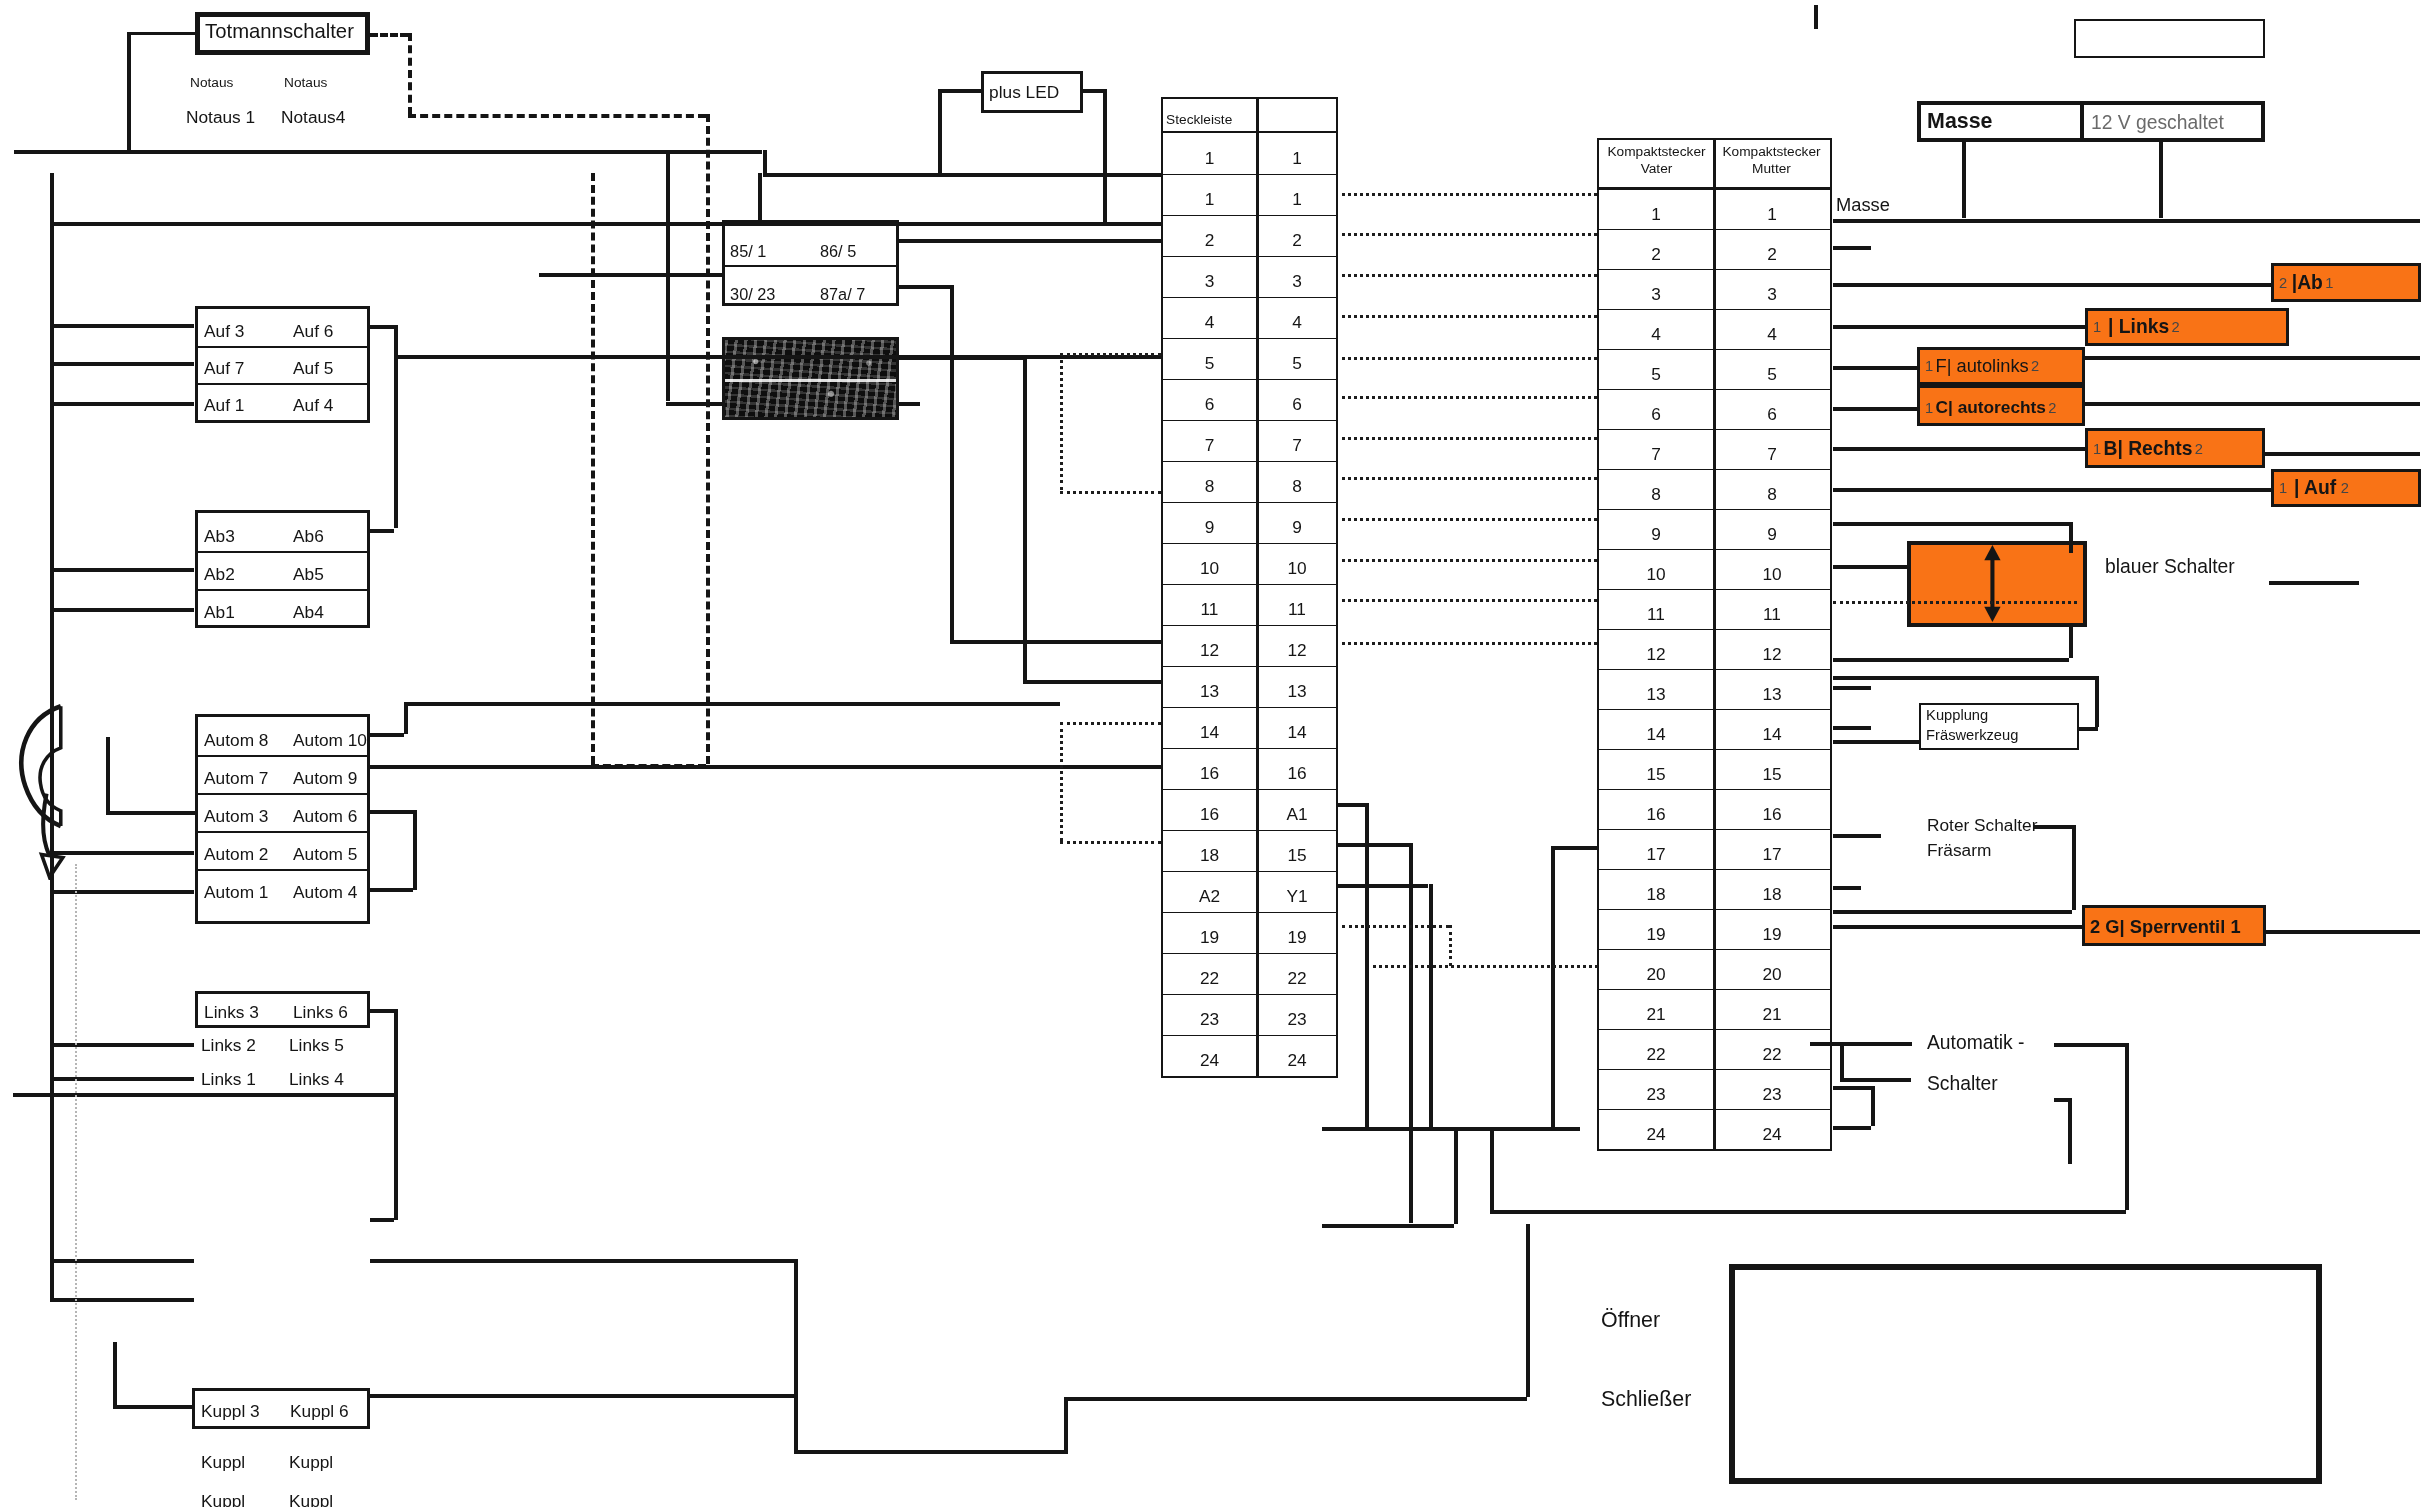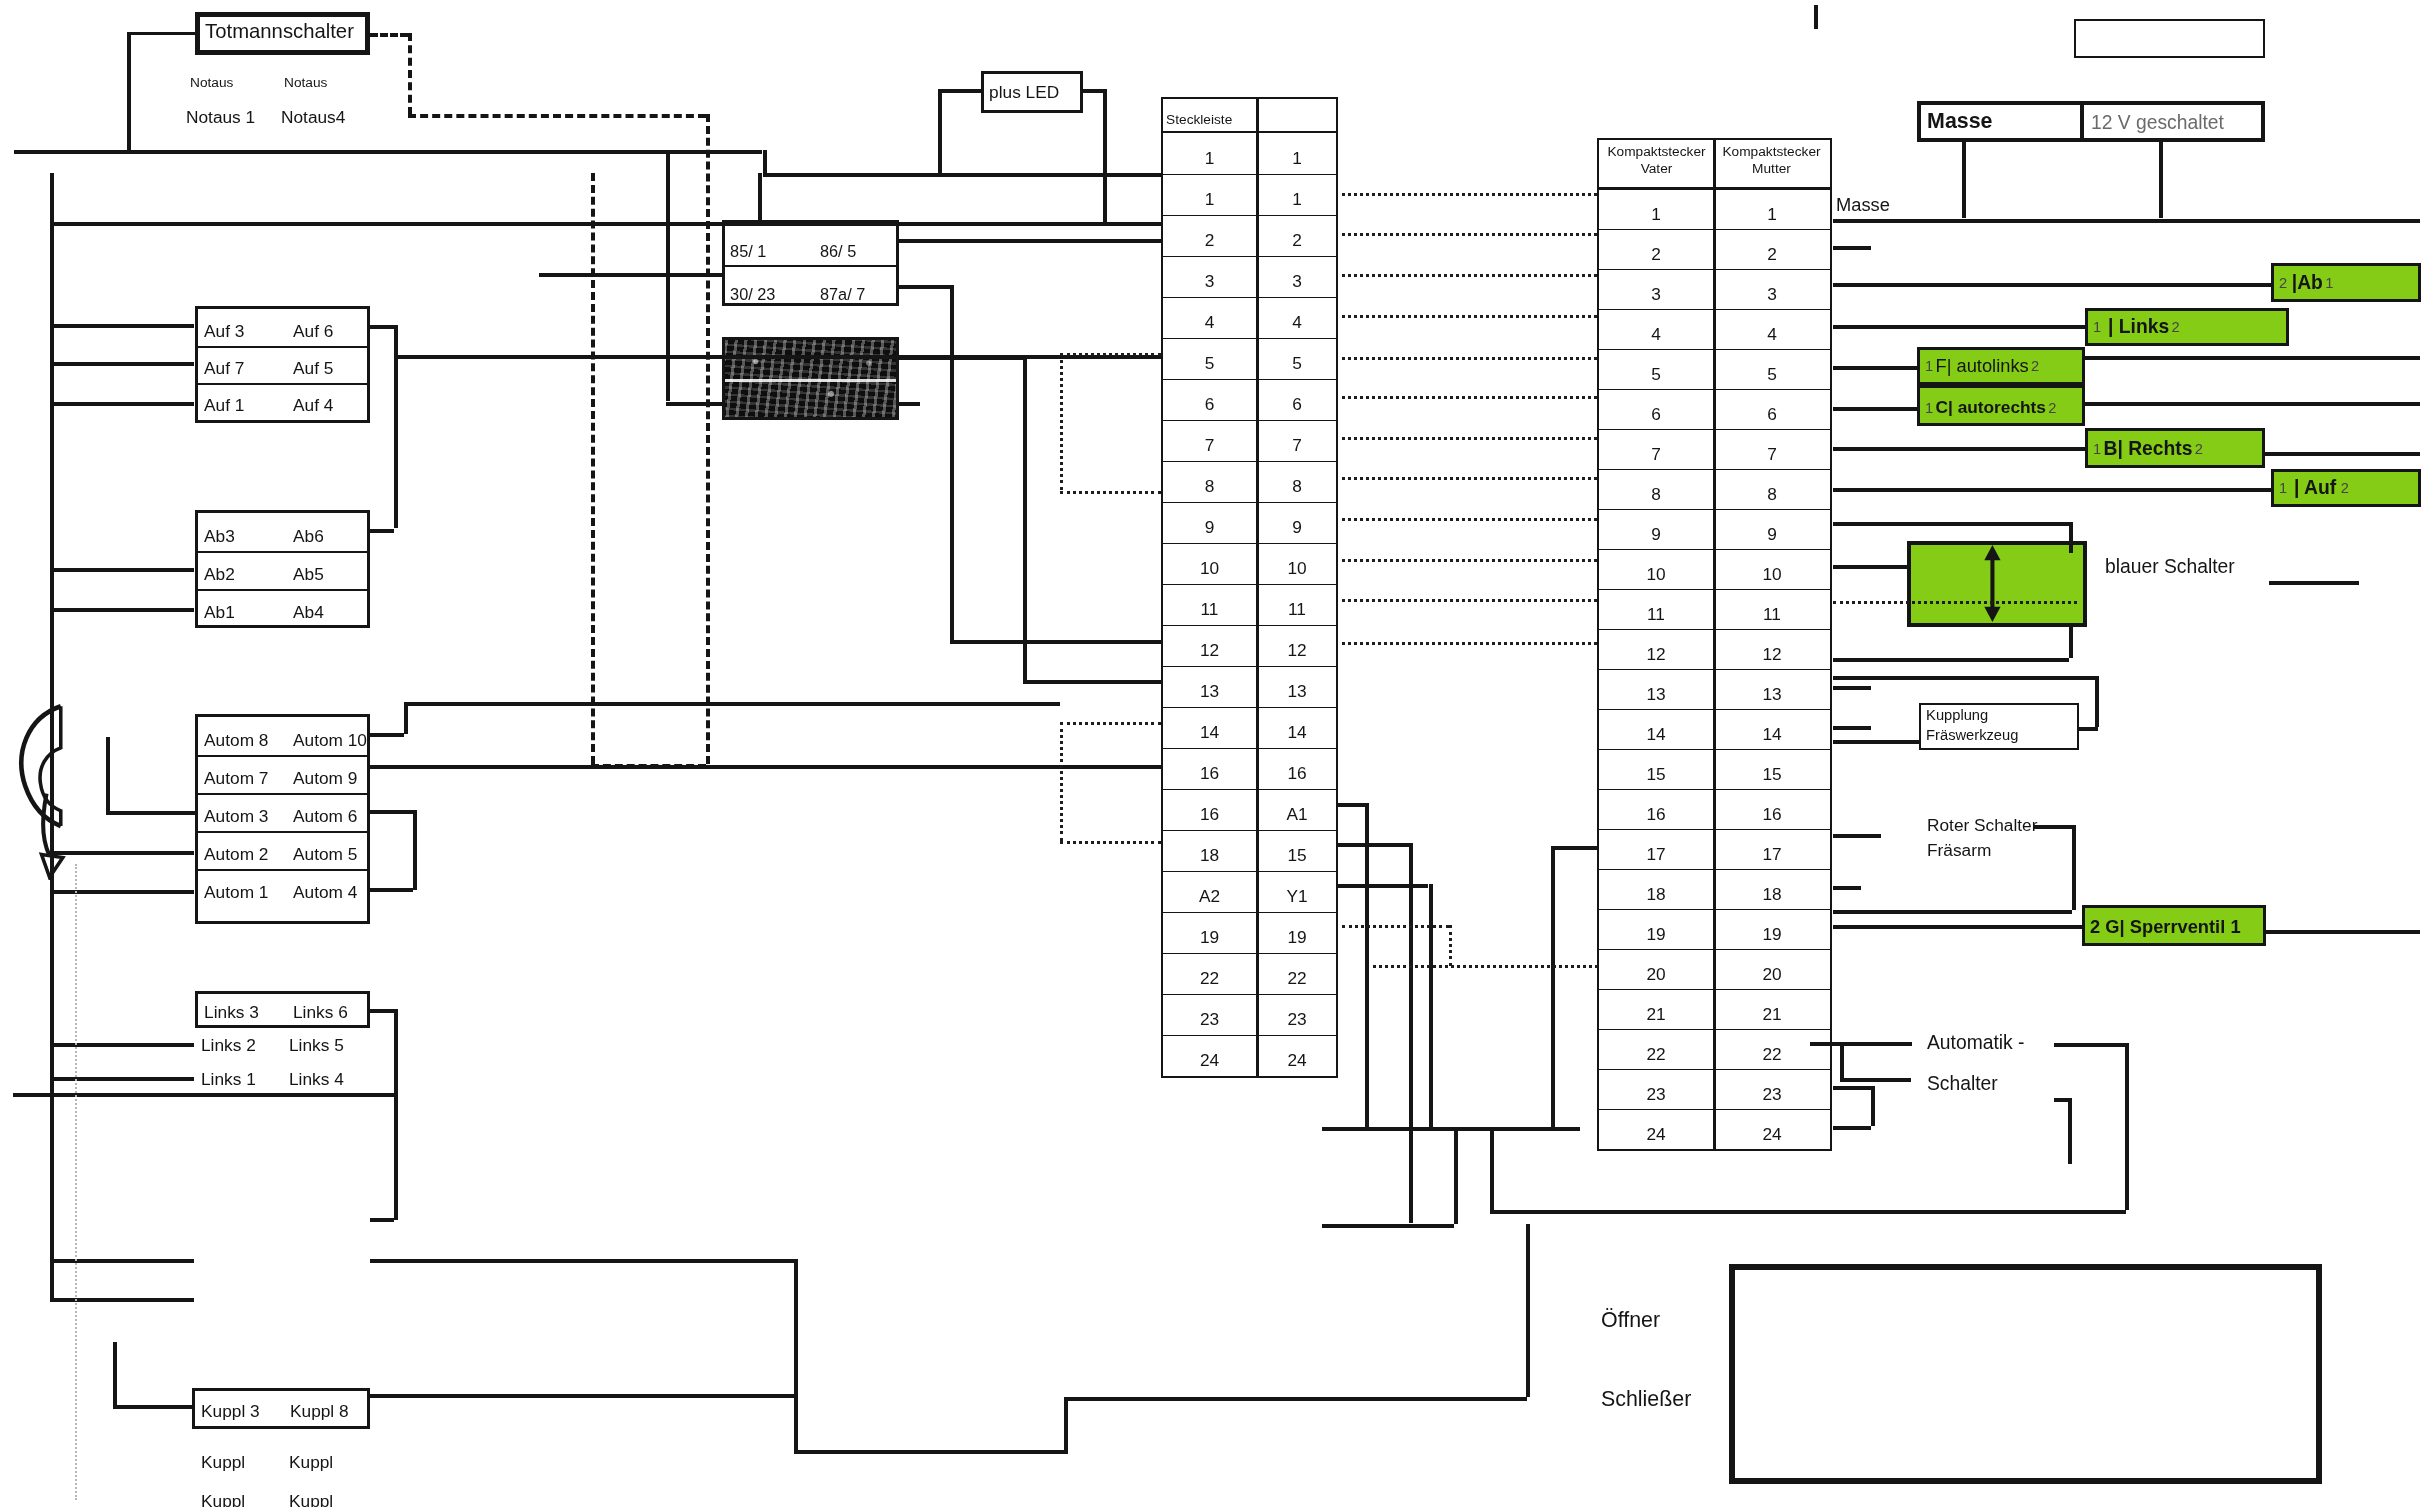--- a/index.html
+++ b/index.html
@@ -39,21 +39,21 @@
   .komp .khead{height:49px;border-bottom:2px solid #151515;position:relative;box-sizing:border-box}
   .komp .khc{position:absolute;top:3.1px;width:115px;text-align:center;font-size:13.7px;line-height:1.25}
   .komp .khc.v1{left:0}
   .komp .khc.v2{left:115px}
   .komp .kdiv{position:absolute;top:0;bottom:0;left:114px;width:2.5px;background:#151515}
   .komp .krow{height:40px;position:relative;box-sizing:border-box;border-top:1.5px solid #151515}
   .komp .kc1,.komp .kc2{position:absolute;bottom:4.1px;width:114px;text-align:center;font-size:17.3px}
   .komp .kc1{left:0}
   .komp .kc2{left:116px}
   
-  .rbox{position:absolute;border:3.6px solid #151515;background:#84cc16;box-sizing:border-box;white-space:nowrap}
+  .rbox{position:absolute;border:3.6px solid #151515;background:#f97316;box-sizing:border-box;white-space:nowrap}
   .rbox .pre,.rbox .post{font-size:14.7px;color:#454545;vertical-align:middle}
   .rbox .mid{font-size:19.3px;font-weight:bold;vertical-align:middle}
   .rbox .mid.normal{font-weight:normal;font-size:18.3px}
   .rbox .inner{position:absolute;left:5.1px;bottom:5.1px}
   
   .power{position:absolute;left:1917px;top:101px;width:348px;height:41px;border:4.1px solid #151515;background:#fff;box-sizing:border-box}
   .power .pdiv{position:absolute;top:0;bottom:0;left:159px;width:4.1px;background:#151515}
   .power .pmasse{position:absolute;left:6.1px;bottom:4.1px;font-size:21.4px;font-weight:bold}
   .power .p12v{position:absolute;left:170px;bottom:4.1px;font-size:19.3px;color:#6a6a6a}
   
@@ -168,21 +168,21 @@
     <span class="lab" style="left:95px;top:9.2px;font-size:17.3px">Links 6</span>
   </div>
   <span class="freerow" style="left:201px;top:1035px">Links 2</span>
   <span class="freerow" style="left:289px;top:1035px">Links 5</span>
   <span class="freerow" style="left:201px;top:1069px">Links 1</span>
   <span class="freerow" style="left:289px;top:1069px">Links 4</span>
 
 
   <div class="box" style="left:192px;top:1388px;width:178px;height:41px">
     <span class="lab" style="left:6.1px;top:11.2px;font-size:17.3px">Kuppl 3</span>
-    <span class="lab" style="left:95px;top:11.2px;font-size:17.3px">Kuppl 8</span>
+    <span class="lab" style="left:95px;top:11.2px;font-size:17.3px">Kuppl 6</span>
   </div>
   <span class="freerow" style="left:201px;top:1452px">Kuppl</span>
   <span class="freerow" style="left:289px;top:1452px">Kuppl</span>
   <span class="freerow" style="left:201px;top:1491px">Kuppl</span>
   <span class="freerow" style="left:289px;top:1491px">Kuppl</span>
 
   <svg style="position:absolute;left:10.2px;top:702px" width="66" height="178" viewBox="0 0 130 350">
     <path d="M100,8 C35,30 8,100 30,165 C44,206 70,232 100,244" fill="none" stroke="#151515" stroke-width="9"></path>
     <path d="M100,8 L100,90 C72,100 55,128 60,160 C64,190 80,206 100,214 L100,244" fill="none" stroke="#151515" stroke-width="7"></path>
     <path d="M72,180 C60,240 64,280 84,315" fill="none" stroke="#151515" stroke-width="8"></path>

